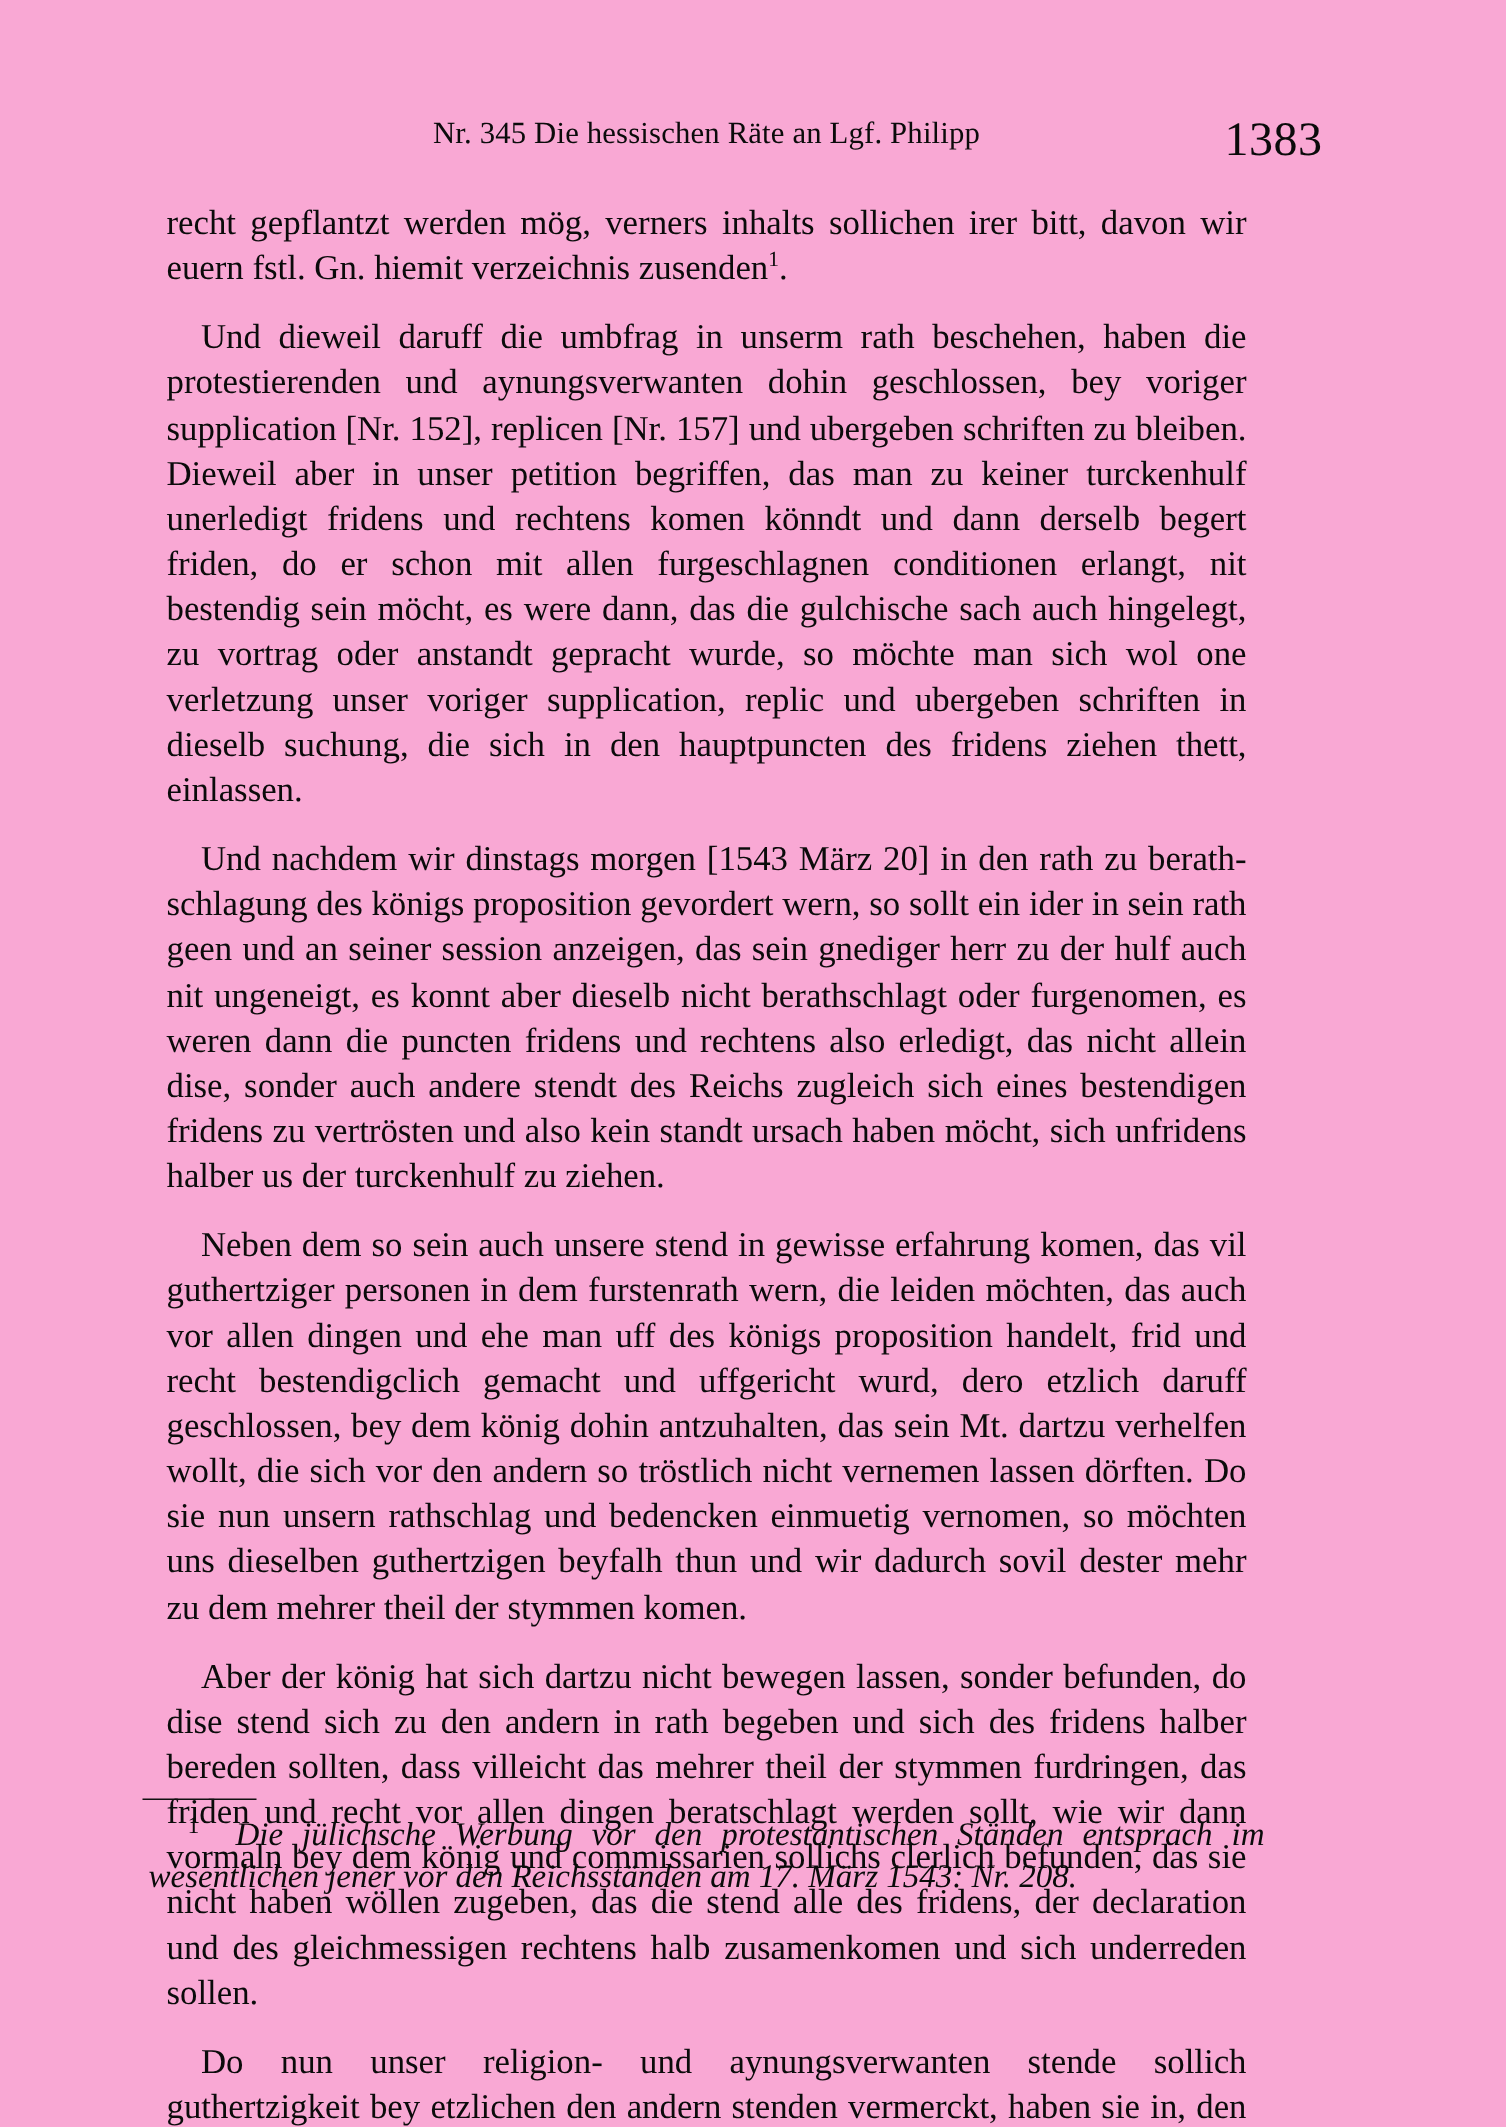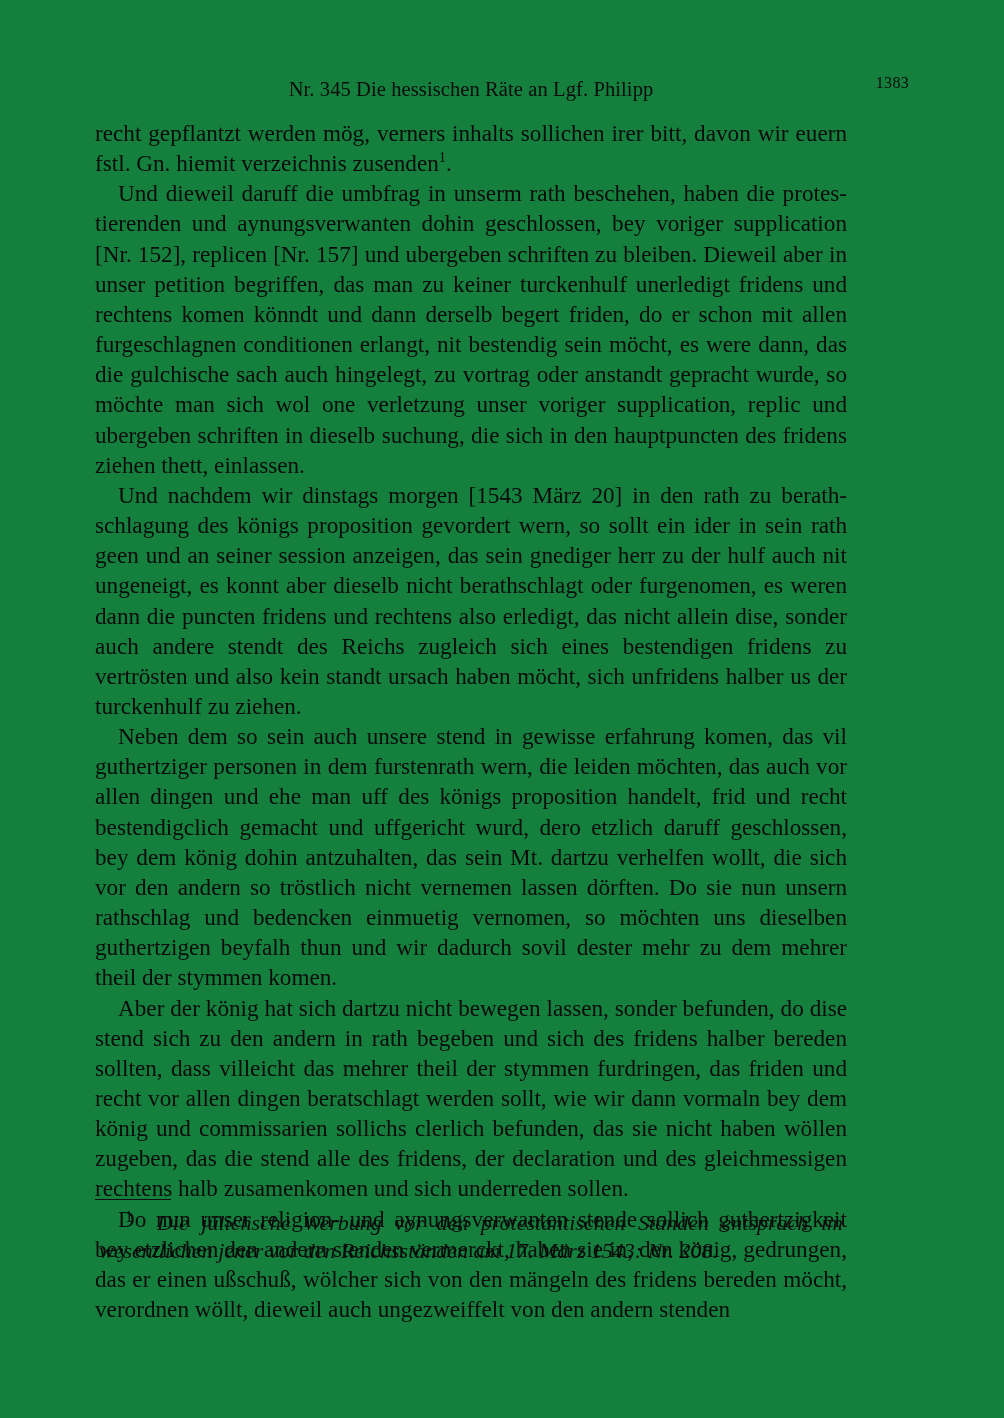--- a/index.html
+++ b/index.html
@@ -4,21 +4,21 @@
 <style>
   html, body {
     margin: 0;
     padding: 0;
     background: #ffffff;
   }
   .page {
     position: relative;
     width: 1004px;
     height: 1418px;
-    background: #15803d;
+    background: #f9a8d4;
     overflow: hidden;
     font-family: "Liberation Serif", "DejaVu Serif", serif;
     color: #0b0b0b;
     box-sizing: border-box;
   }
 
   
   .running-head {
     position: absolute;
     left: 95px;
@@ -32,39 +32,39 @@
   .running-head-title {
     font-size: 20.5px;
     letter-spacing: 0.1px;
     white-space: nowrap;
   }
   .folio {
     position: absolute;
     right: 95px;
     top: 74px;
     width: 120px;
-    text-align: right;
-    font-size: 16px;
+    text-align: center;
+    font-size: 32px;
     letter-spacing: 0.3px;
   }
 
   
   .textblock {
     position: absolute;
     left: 95px;
     top: 118px;
     width: 752px;
     font-size: 23.2px;
     line-height: 30.15px;
     text-align: justify;
     text-justify: inter-word;
     hyphens: manual;
   }
   .textblock p {
-    margin: 0;
+    margin: 16px;
     text-indent: 0;
   }
   .textblock p.indent {
     text-indent: 23px;
   }
   
   .textblock p { text-align-last: left; }
 
   .it { }
 

